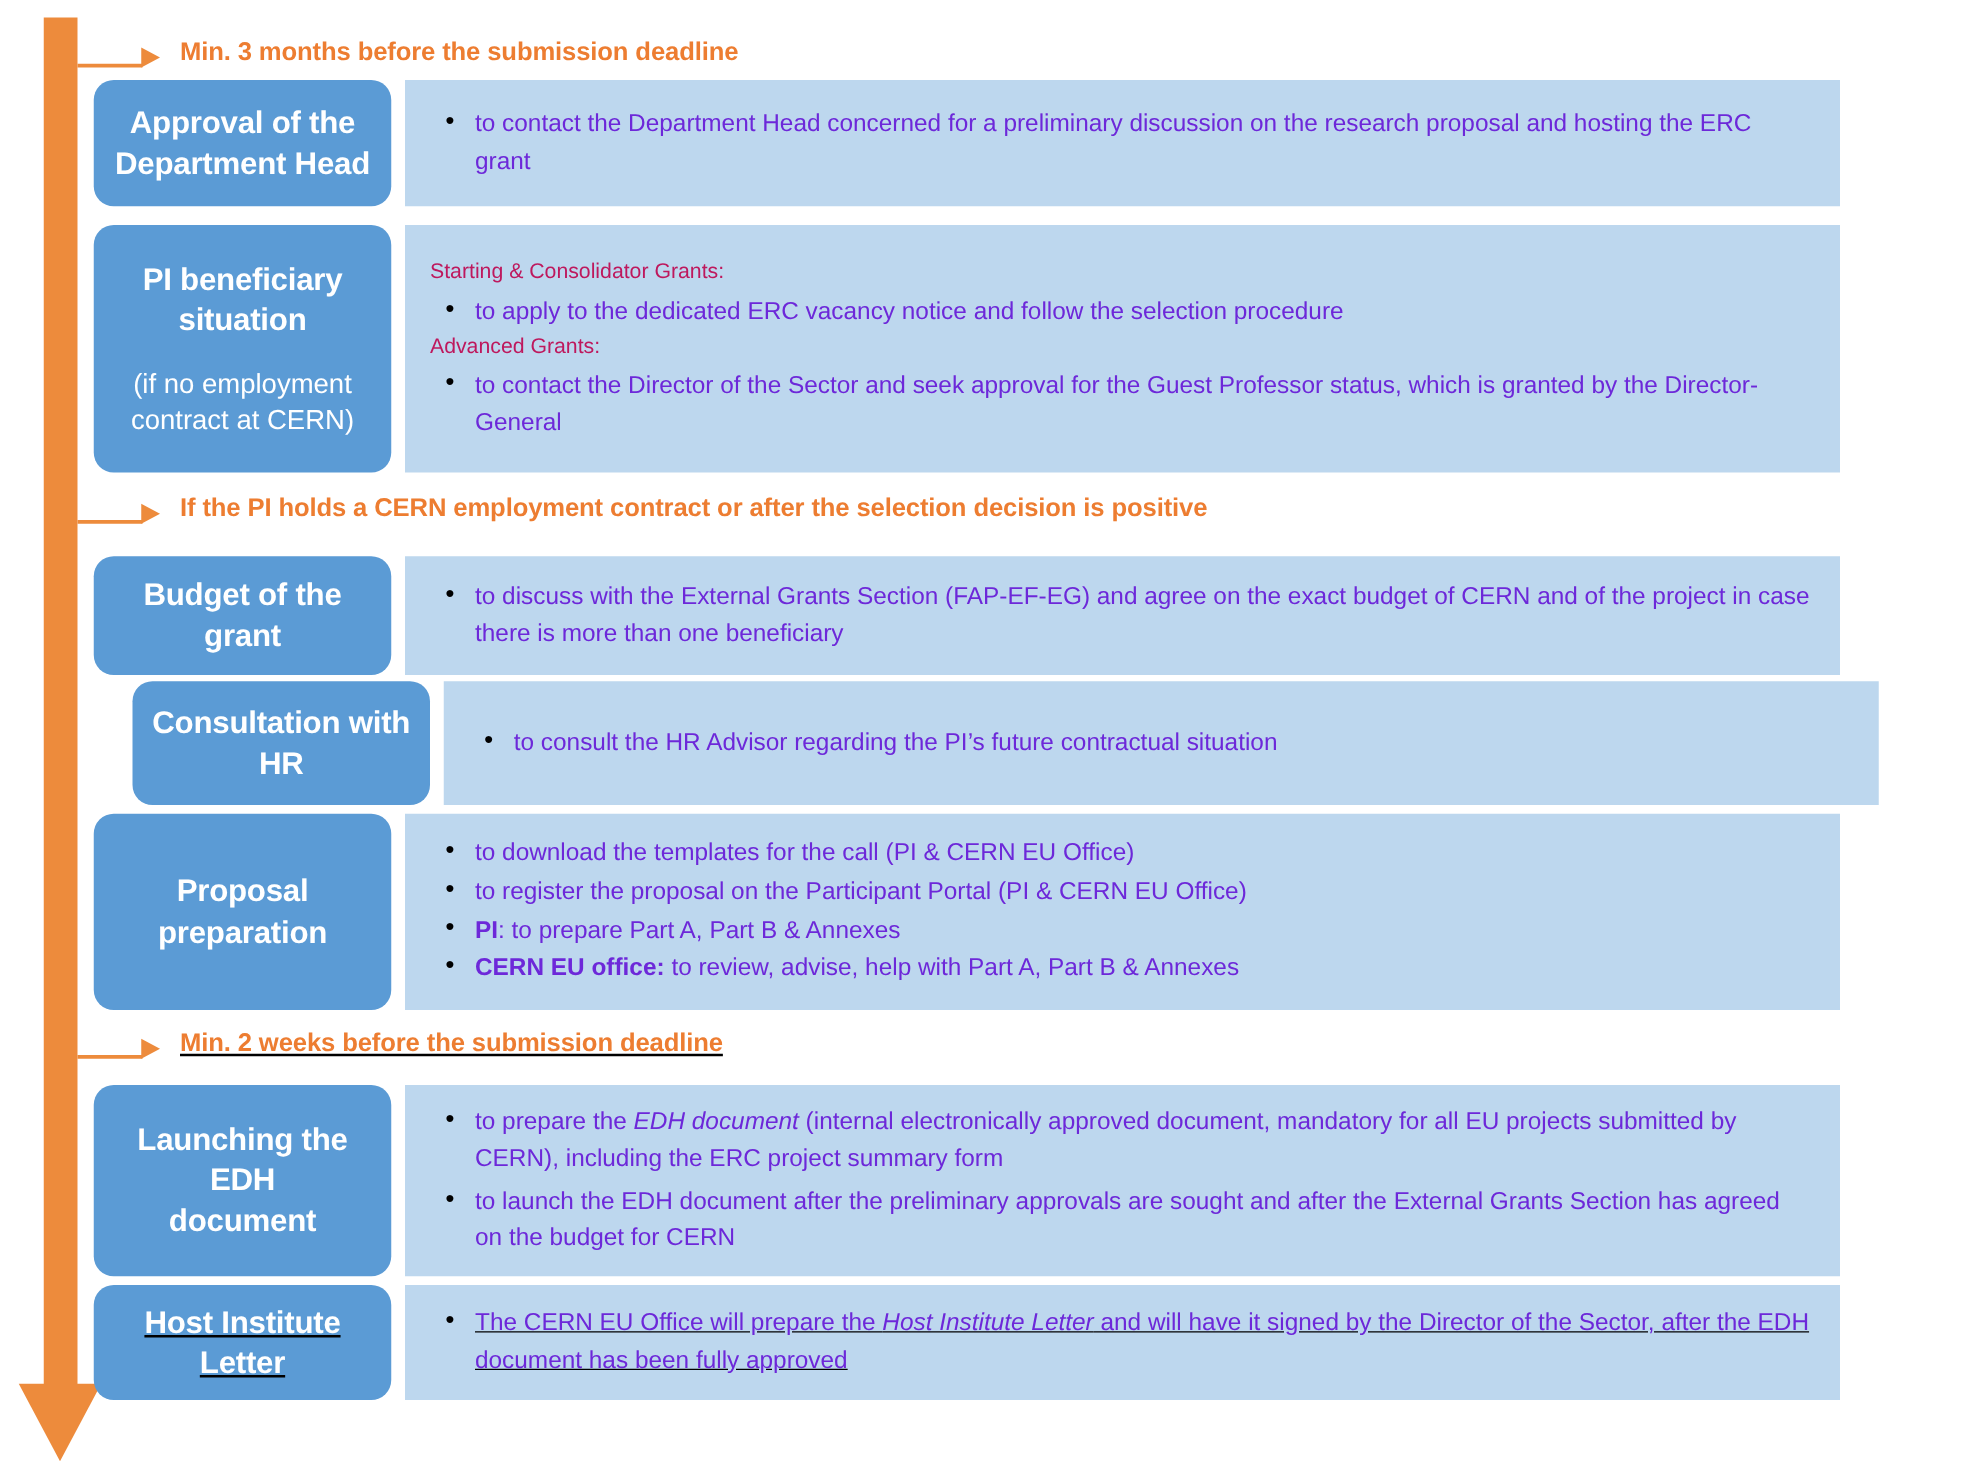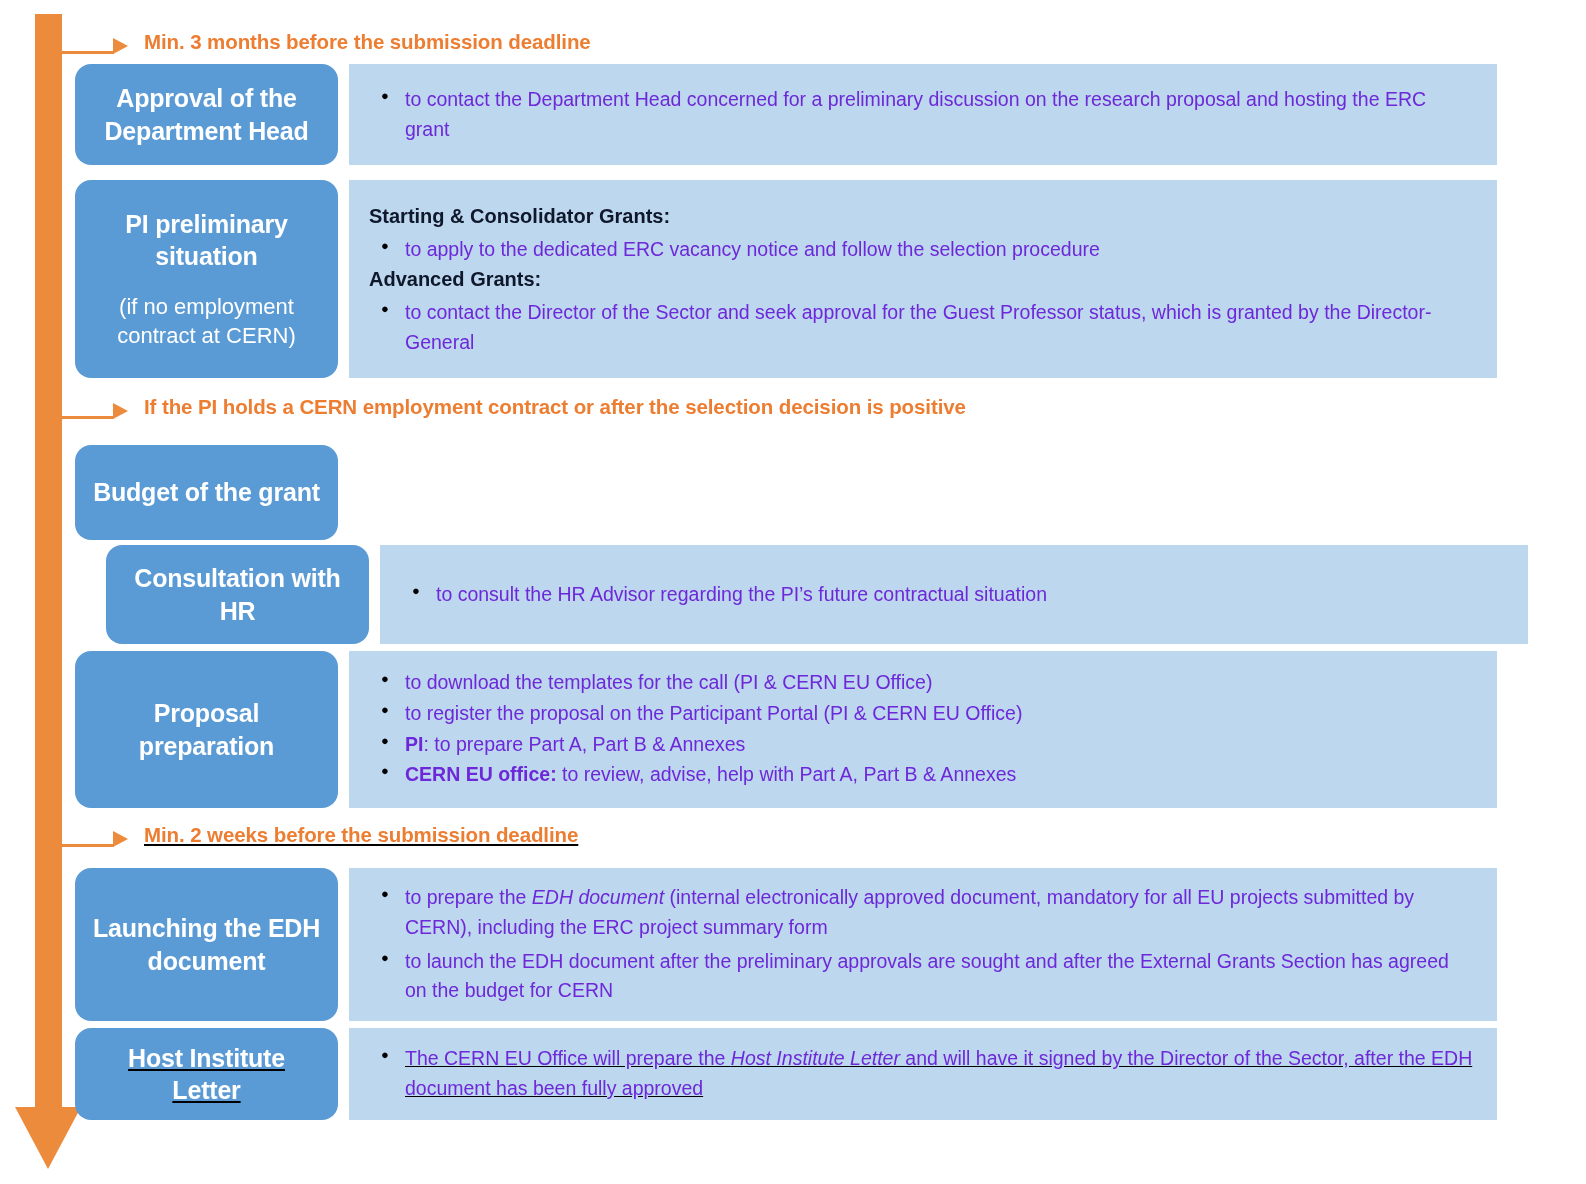--- a/index.html
+++ b/index.html
@@ -68,27 +68,26 @@
   }
 
   
   .row {
     position: absolute;
     left: 75px;
     display: flex;
     align-items: stretch;
   }
   .step-box {
-    width: 263px;
+    width: 238px;
     background: #5B9BD5;
     border-radius: 16px;
     color: #ffffff;
     display: flex;
     flex-direction: column;
-    align-items: center;
     justify-content: center;
     text-align: center;
     padding: 6px 12px;
     box-sizing: border-box;
   }
   .step-title {
     font-weight: bold;
     font-size: 25px;
     line-height: 1.29;
     letter-spacing: -0.2px;
@@ -103,23 +102,23 @@
     margin-left: 11px;
     background: #BDD7EE;
     box-sizing: border-box;
     padding: 14px 22px 14px 18px;
     display: flex;
     flex-direction: column;
     justify-content: center;
     width: 1148px;
   }
   .group-head {
-    color: #0f172a;
-    font-weight: bold;
-    font-size: 20px;
+    color: #be185d;
+    font-weight: normal;
+    font-size: 17px;
     margin: 2px 0 6px 2px;
     line-height: 1.3;
   }
   ul.bullets {
     list-style: none;
     margin: 0;
     padding: 0;
   }
   ul.bullets li {
     position: relative;
@@ -176,21 +175,21 @@
         </div>
         <div class="detail-box">
           <ul class="bullets">
             <li><span>to contact the Department Head concerned for a preliminary discussion on the research proposal and hosting the ERC grant</span></li>
           </ul>
         </div>
       </div>
       <div class="row" style="top: 180px; height: 198px;">
         <div class="step-box">
           <div class="step-title">
-            <div>PI  preliminary</div>
+            <div>PI  beneficiary</div>
             <div>situation</div>
           </div>
           <div class="step-sub">
             <div>(if no employment</div>
             <div>contract at CERN)</div>
           </div>
         </div>
         <div class="detail-box">
           <div class="group-head">Starting &amp; Consolidator Grants:</div>
           <ul class="bullets">
@@ -200,20 +199,25 @@
           <ul class="bullets">
             <li><span>to contact the Director of the Sector and seek approval for the Guest Professor status, which is granted by the Director-General</span></li>
           </ul>
         </div>
       </div>
       <div class="row" style="top: 445px; height: 95px;">
         <div class="step-box">
           <div class="step-title">
             <div>Budget of the grant</div>
           </div>
+        </div>
+        <div class="detail-box">
+          <ul class="bullets">
+            <li><span>to discuss with the External Grants Section (FAP-EF-EG) and agree on the exact budget of CERN and of the project in case there is more than one beneficiary</span></li>
+          </ul>
         </div>
       </div>
       <div class="row" style="top: 545px; height: 99px; padding-left: 31px;">
         <div class="step-box">
           <div class="step-title">
             <div>Consultation with</div>
             <div>HR</div>
           </div>
         </div>
         <div class="detail-box">

